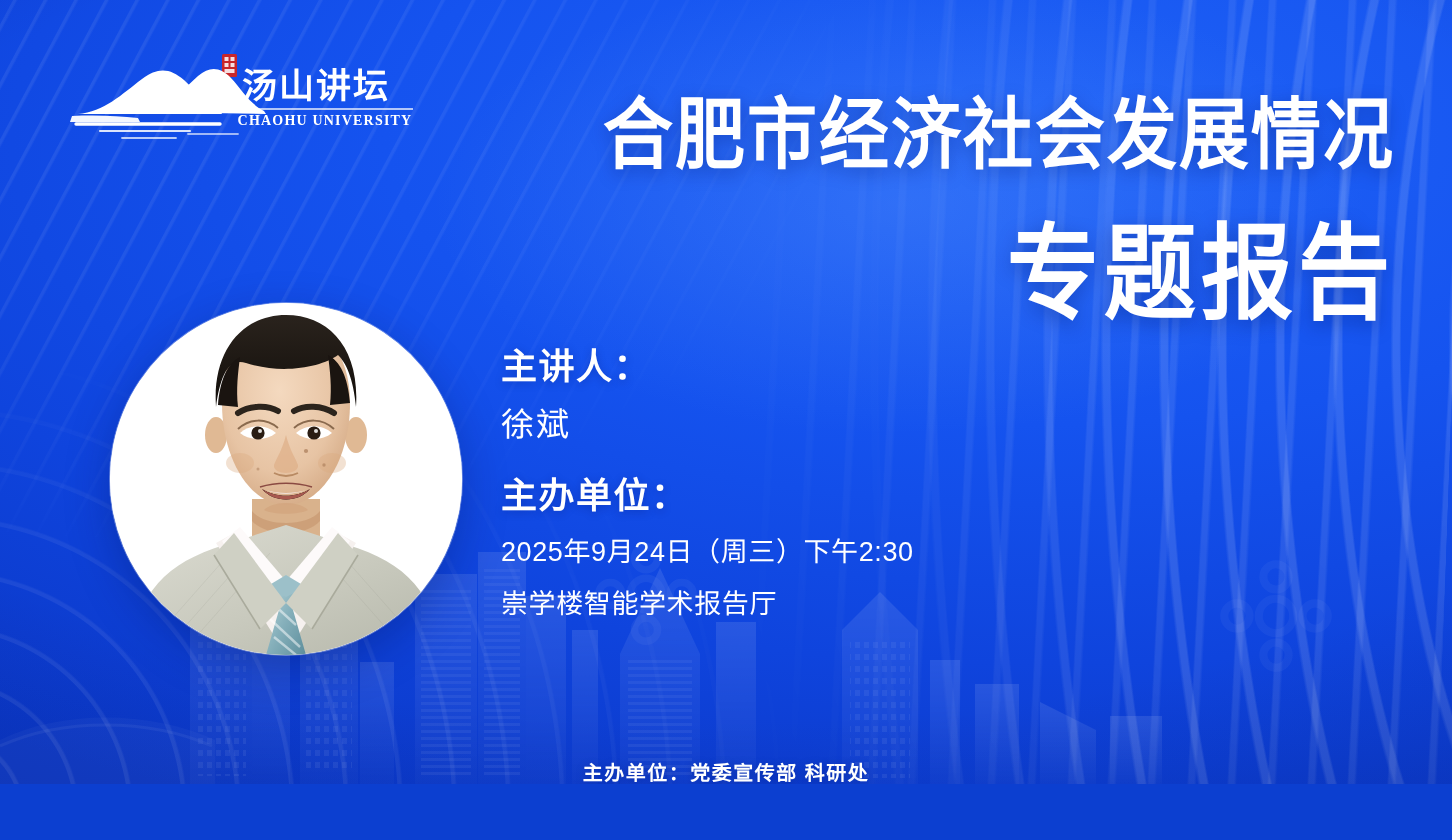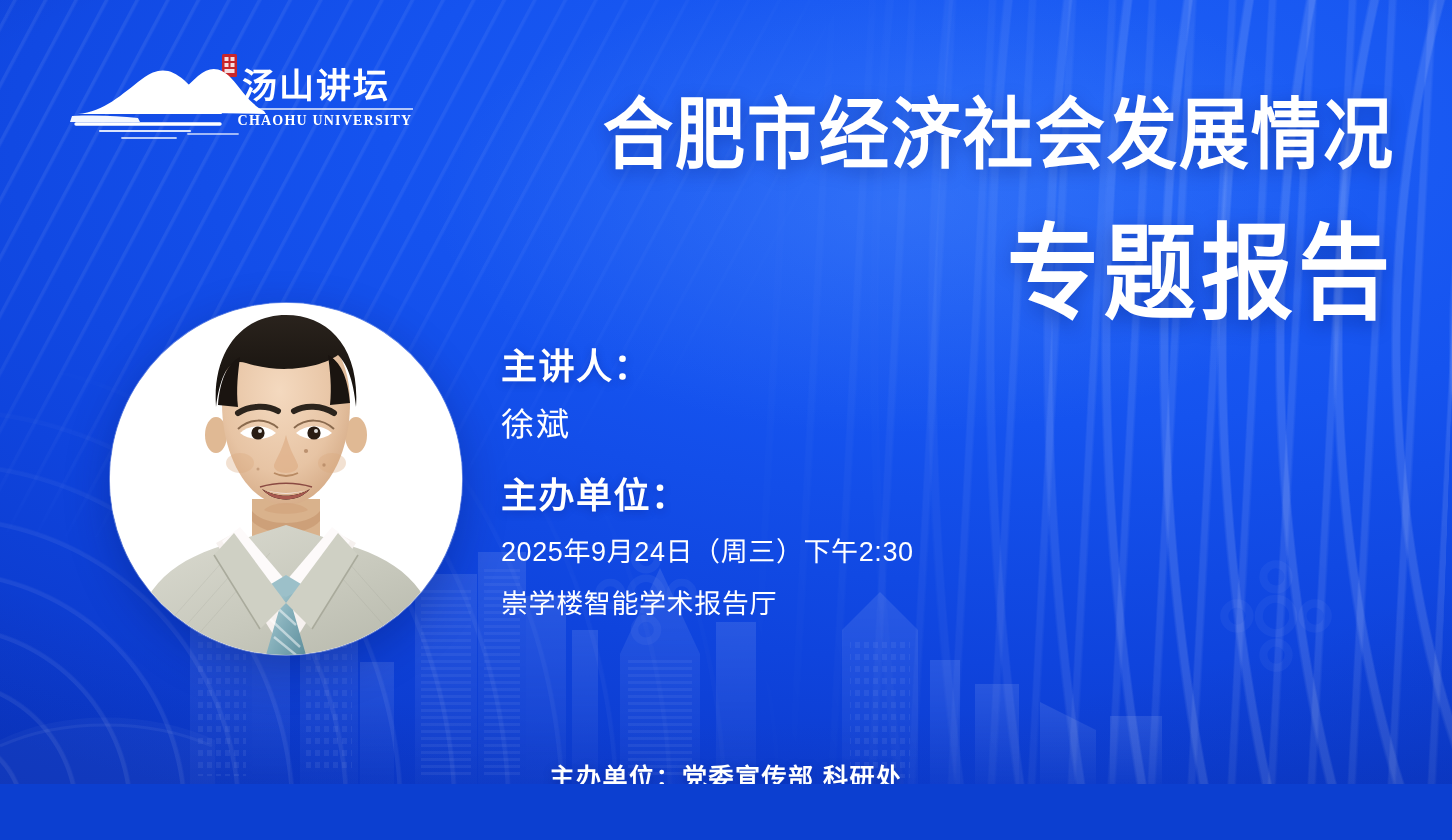--- a/index.html
+++ b/index.html
@@ -125,21 +125,21 @@
   .field-value{
     font-size:27px; font-weight:400; color:#ffffff; letter-spacing:.6px;
     margin-top:17px; line-height:1.3;
   }
   .gap-lg{ margin-top:27px; }
 
   
   .footer{
     position:absolute; left:0; right:0; top:757px;
     text-align:center;
-    font-size:25px; font-weight:700; color:#ffffff; letter-spacing:1.5px;
+    font-size:20px; font-weight:700; color:#ffffff; letter-spacing:1.5px;
     text-shadow:0 2px 9px rgba(3,24,110,.35);
   }
 </style>
 </head>
 <body>
 
 <div class="poster">
 
   <div class="bg-layer bg-diagonals"></div>
   <div class="bg-layer bg-arcs"></div>

